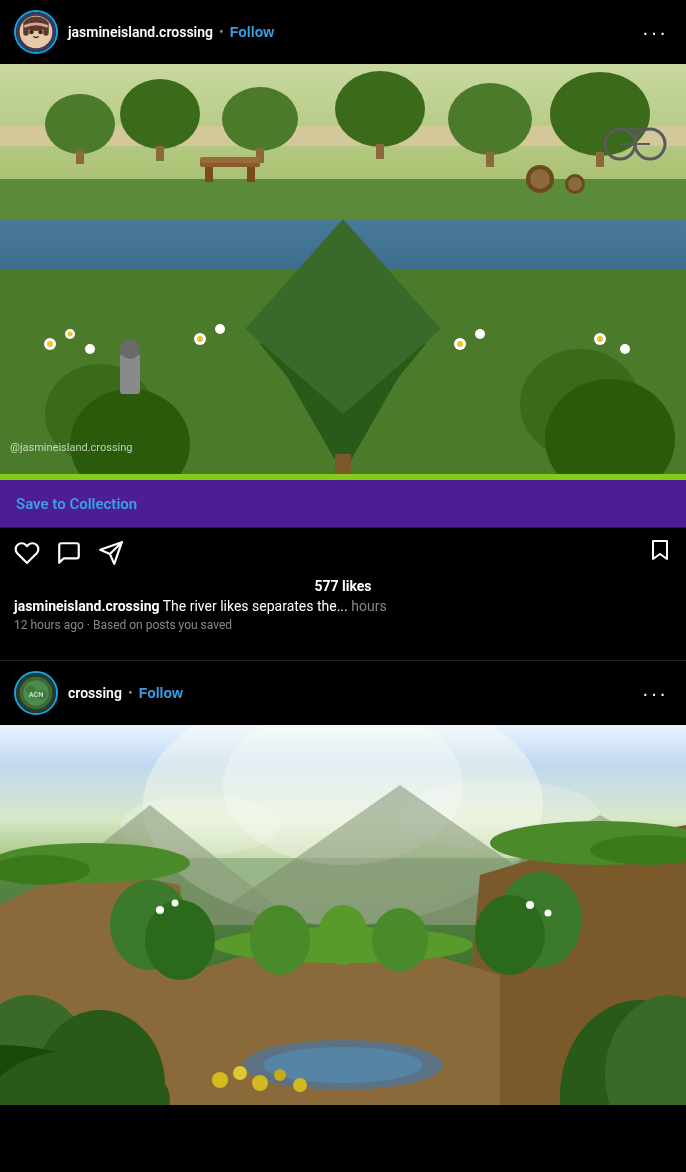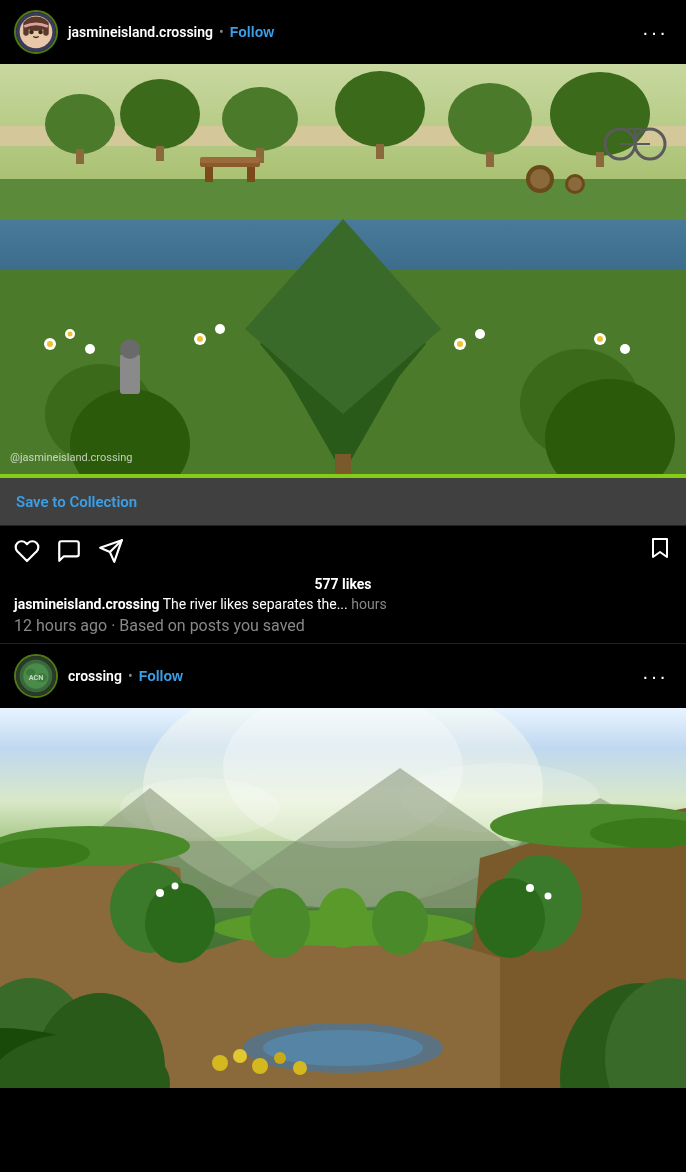--- a/index.html
+++ b/index.html
@@ -18,21 +18,21 @@
       align-items: center;
       padding: 10px 14px;
       background: #000;
     }
     .avatar-wrap {
       width: 44px;
       height: 44px;
       border-radius: 50%;
       overflow: hidden;
       flex-shrink: 0;
-      border: 2px solid #4d7c0f;
+      border: 2px solid #0ea5e9;
       background: #222;
       display: flex;
       align-items: center;
       justify-content: center;
     }
     .post-header-info {
       display: flex;
       align-items: center;
       flex: 1;
       margin-left: 10px;
@@ -108,31 +108,31 @@
     }
     .s1-grass-bottom {
       position: absolute;
       top: 50%; left: 0; right: 0;
       bottom: 0;
       background: #4a7a2a;
     }
 
     .watermark {
       position: absolute;
-      bottom: 10px;
+      bottom: 20px;
       left: 10px;
       font-size: 11px;
       color: rgba(255,255,255,0.7);
     }
 
     
     .save-collection {
-      background: #404040;
+      background: #4c1d95;
       padding: 14px 16px;
-      border-top: 4px solid #84cc16;
+      border-top: 6px solid #84cc16;
       border-bottom: 1px solid #222;
     }
     .save-collection span {
       color: #3b9fe8;
       font-weight: 600;
       font-size: 15px;
       cursor: pointer;
     }
 
     
@@ -179,23 +179,23 @@
       color: #fff;
       margin-bottom: 4px;
     }
     .caption .cap-username {
       font-weight: 700;
     }
     .caption .cap-more {
       color: #888;
     }
     .timestamp {
-      font-size: 16px;
+      font-size: 12px;
       color: #888;
-      margin-bottom: 4px;
+      margin-bottom: 24px;
     }
 
     
     .post2-image {
       width: 686px;
       height: 380px;
       position: relative;
       overflow: hidden;
       background: linear-gradient(180deg, #d0e8f0 0%, #b8d8e8 15%, #5a8a4a 35%, #4a7a3a 55%, #3a6a2a 75%, #2a5a1a 100%);
     }

